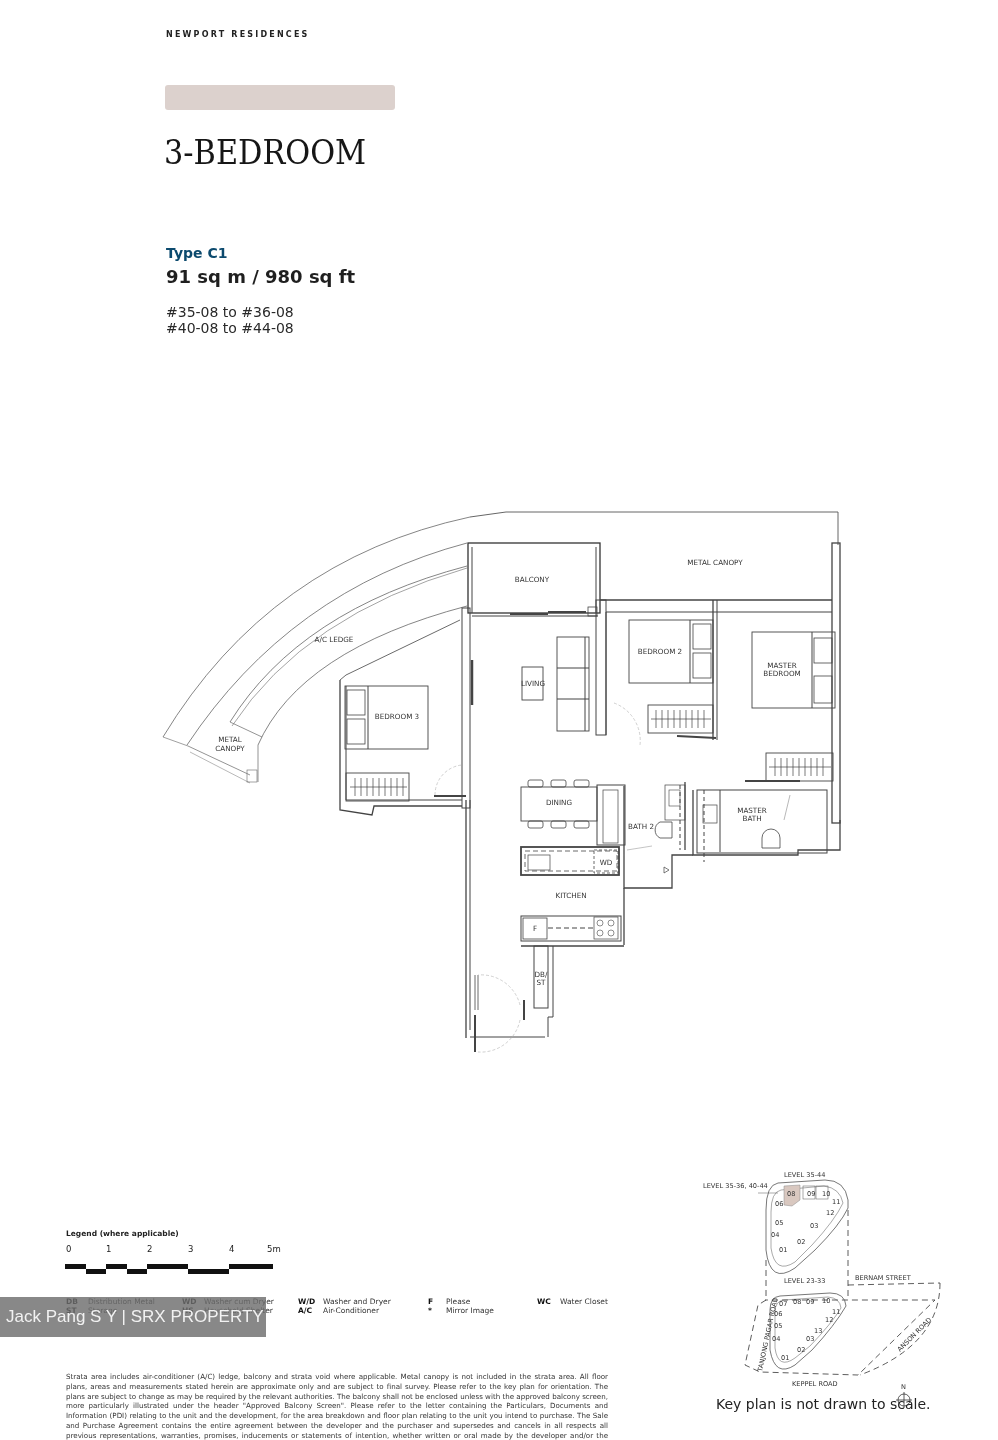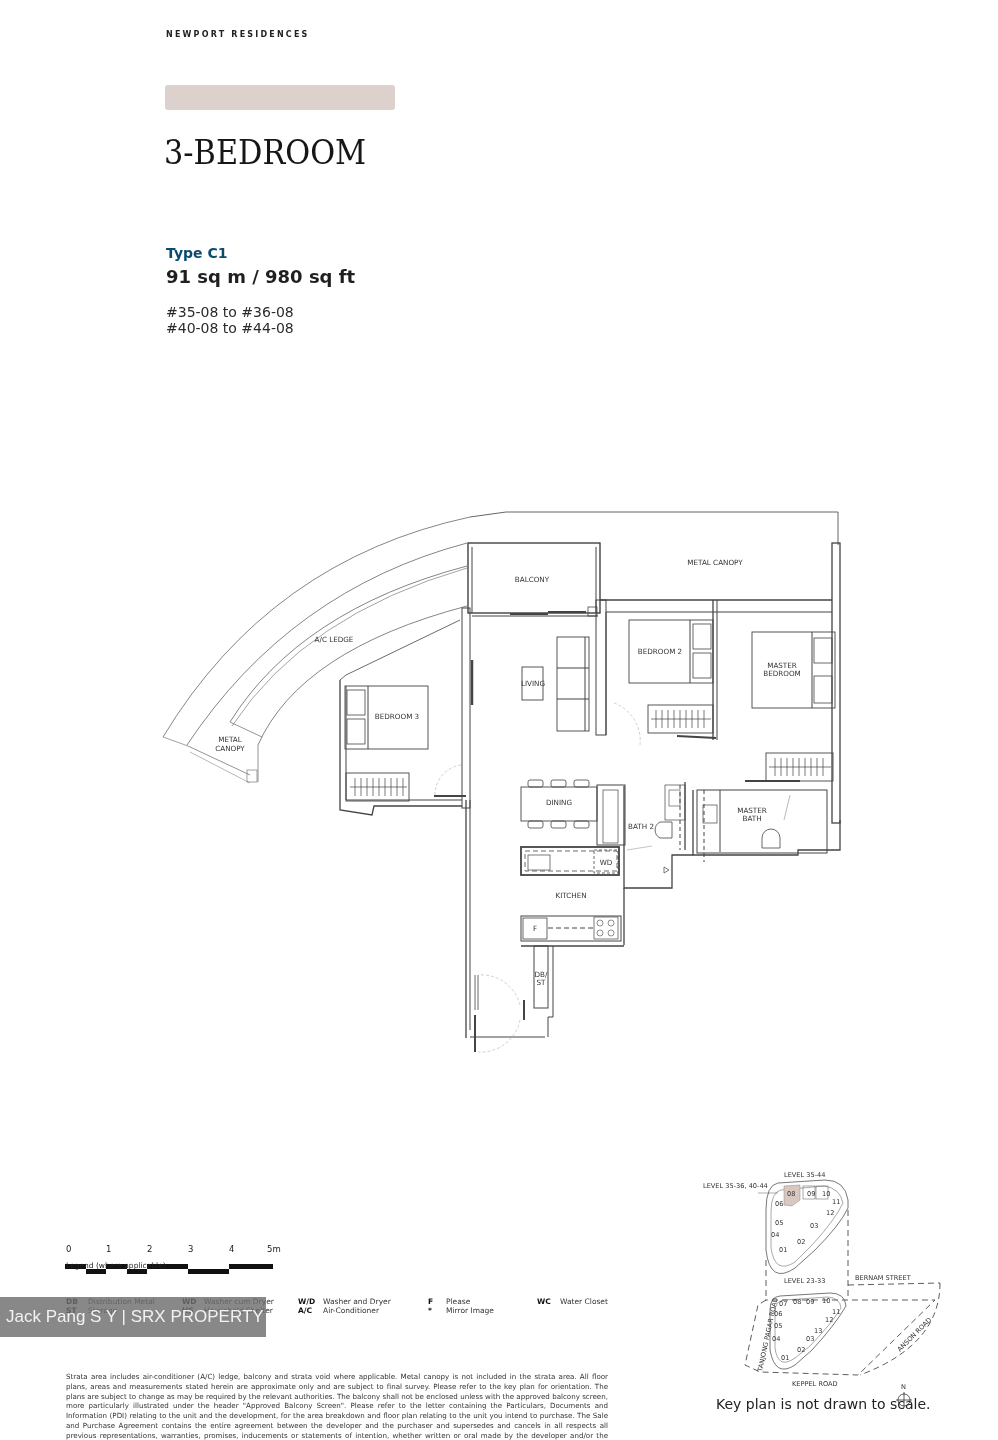--- a/index.html
+++ b/index.html
@@ -7,21 +7,21 @@
   .brand { position: absolute; left: 166px; top: 30px; font-size: 8px; font-weight: bold; letter-spacing: 2.2px; color: #222; }
   .tag-bar { position: absolute; left: 165px; top: 85px; width: 230px; height: 25px; background: #dcd1cd; border-radius: 3px; }
   .title { position: absolute; left: 164px; top: 133px; font-family: "DejaVu Serif", serif; font-size: 33px; letter-spacing: 0px; color: #161616; transform: scaleX(0.92); transform-origin: left top; }
   .type { position: absolute; left: 166px; top: 245px; font-size: 14px; font-weight: bold; color: #0c4a6e; }
   .area { position: absolute; left: 166px; top: 266px; font-size: 18px; font-weight: bold; color: #1f1f1f; }
   .units { position: absolute; left: 166px; top: 304px; font-size: 14px; line-height: 16px; color: #2a2a2a; }
   .plan { position: absolute; left: 0; top: 0; width: 998px; height: 1440px; pointer-events: none; }
   .plan .lbl { font-family: "DejaVu Sans", sans-serif; font-size: 7.2px; fill: #333; }
   .scale { position: absolute; left: 60px; top: 1244px; width: 230px; height: 36px; }
   .scale-num { position: absolute; top: 0; font-size: 8.5px; color: #222; }
-  .legend-title { position: absolute; left: 66px; top: 1261px; font-size: 7.5px; font-weight: normal; color: #222; }
+  .legend-title { position: absolute; left: 66px; top: 1229px; font-size: 7.5px; font-weight: bold; color: #222; }
   .leg { position: absolute; font-size: 7.5px; color: #333; white-space: nowrap; }
   .leg b { display: inline-block; width: 22px; color: #111; }
   .disclaimer { position: absolute; left: 66px; top: 1331px; width: 542px; font-size: 7.1px; line-height: 9.8px; color: #333; text-align: justify; margin-top: 41px; }
   .watermark { position: absolute; left: 0; top: 1297px; width: 266px; height: 40px; background: rgba(110,110,110,0.82); color: #f2f2f2; font-size: 17px; line-height: 40px; padding-left: 6px; box-sizing: border-box; white-space: nowrap; font-family: "Liberation Sans", sans-serif; }
   .keyplan { position: absolute; left: 0; top: 0; width: 998px; height: 1440px; }
   .kp-text { font-family: "DejaVu Sans", sans-serif; font-size: 6.6px; fill: #333; }
   .kp-note { position: absolute; left: 716px; top: 1396px; font-size: 14px; color: #222; }
 </style>
 </head>
 <body>

